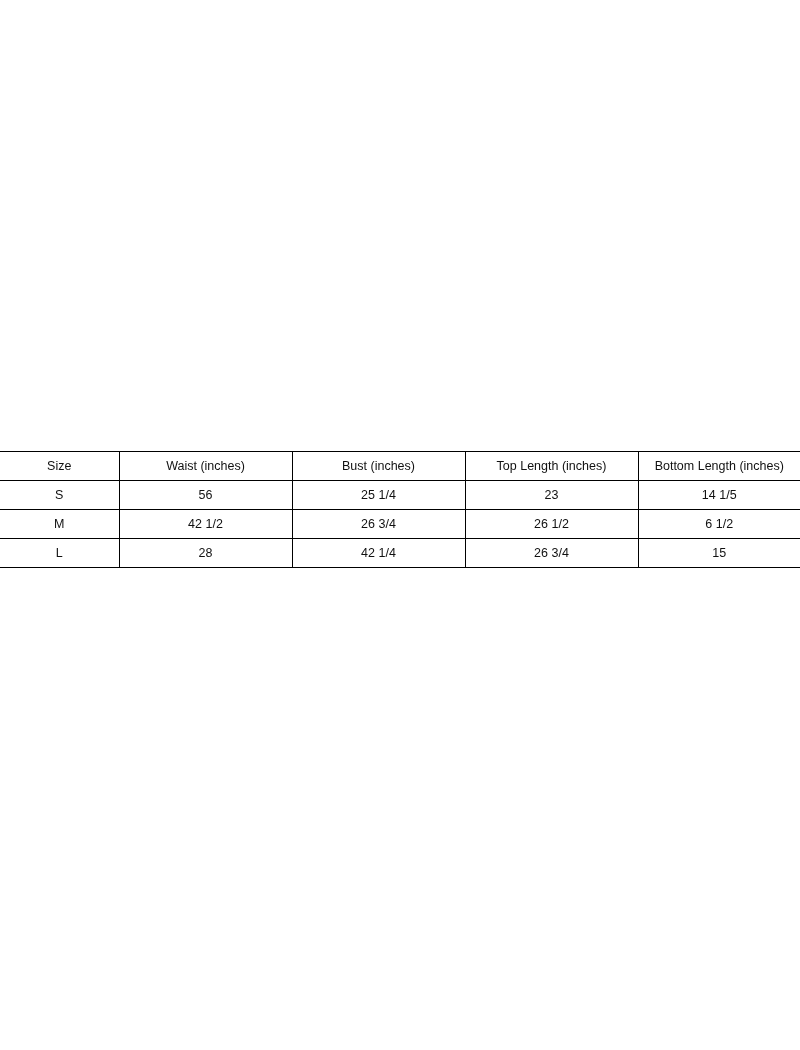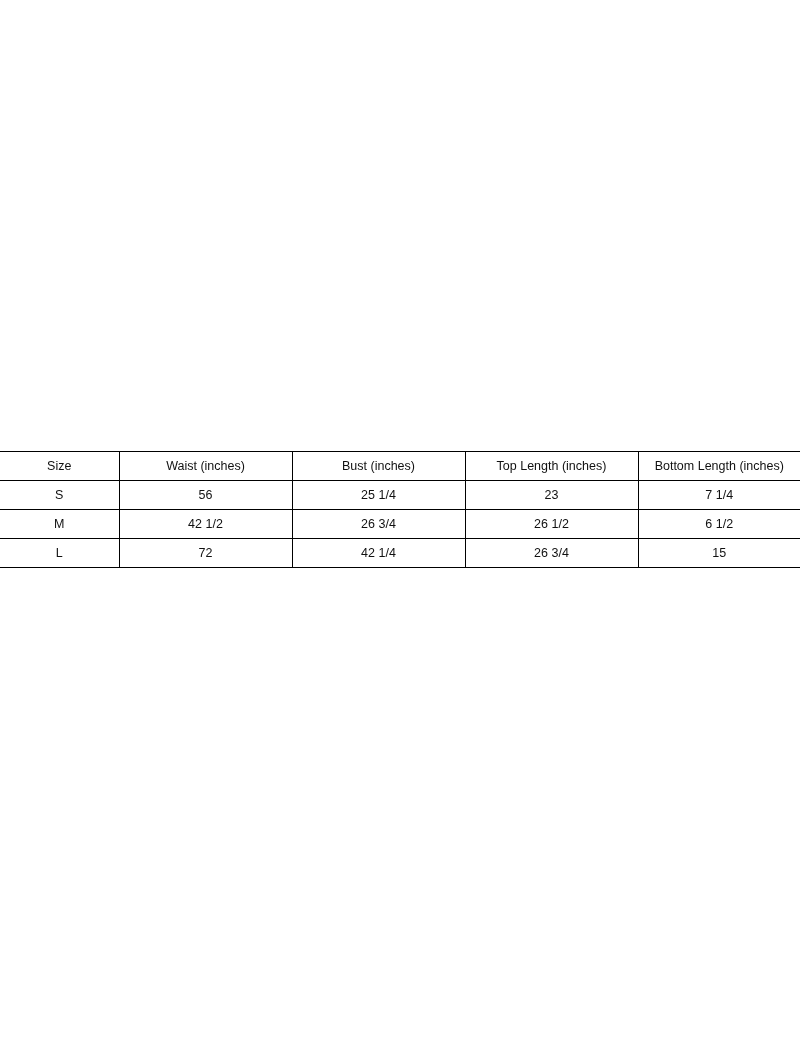--- a/index.html
+++ b/index.html
@@ -90,32 +90,32 @@
           <th>Top Length (inches)</th>
           <th>Bottom Length (inches)</th>
         </tr>
       </thead>
       <tbody>
         <tr>
           <td>S</td>
           <td>56</td>
           <td>25 1/4</td>
           <td>23</td>
-          <td>7 1/4</td>
+          <td>14 1/5</td>
         </tr>
         <tr>
           <td>M</td>
           <td>42 1/2</td>
           <td>26 3/4</td>
           <td>26 1/2</td>
           <td>6 1/2</td>
         </tr>
         <tr>
           <td>L</td>
-          <td>72</td>
+          <td>28</td>
           <td>42 1/4</td>
           <td>26 3/4</td>
           <td>15</td>
         </tr>
       </tbody>
     </table>
   </div>
 
 </div>
 

